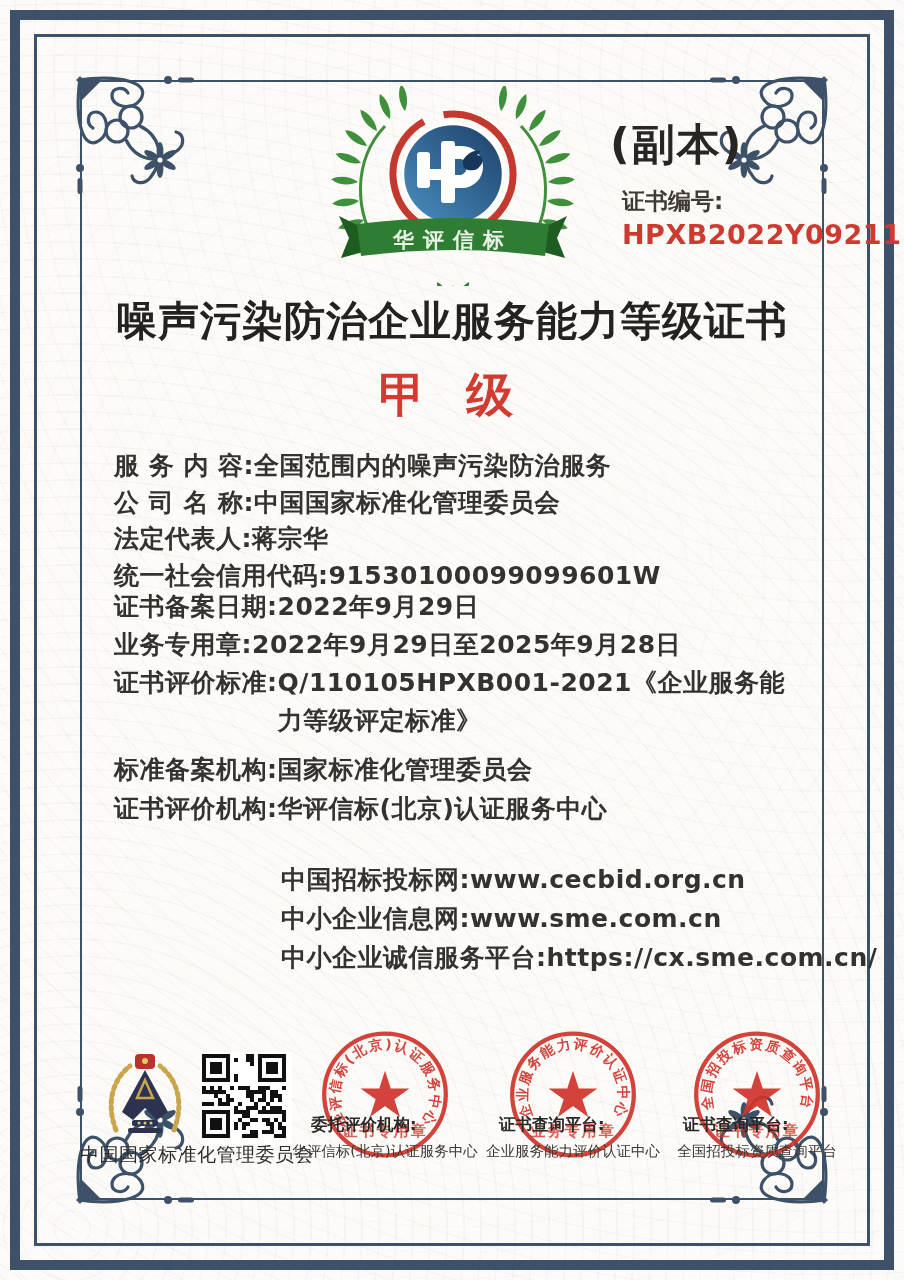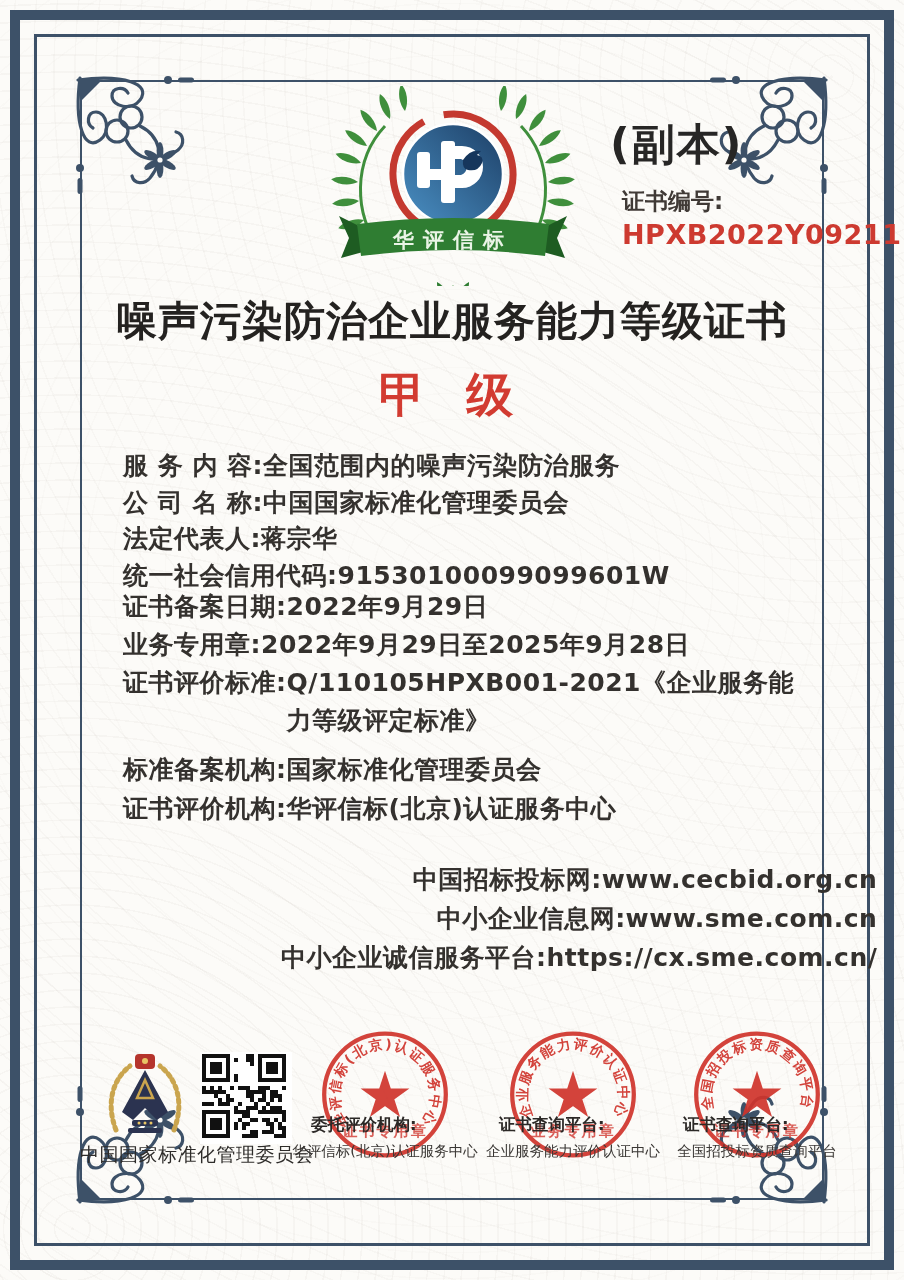--- a/index.html
+++ b/index.html
@@ -25,27 +25,27 @@
   
   .logo-wrap{position:absolute;left:327px;top:86px;width:252px;height:200px;}
   .copy{position:absolute;left:610px;top:116px;font-size:43px;font-weight:bold;color:#272625;letter-spacing:2px;}
   .certno-label{position:absolute;left:622px;top:186px;font-size:23px;font-weight:bold;color:#403a36;}
   .certno{position:absolute;left:622px;top:219px;font-size:27px;font-weight:bold;color:#cd3a30;letter-spacing:.5px;}
   
   .title{position:absolute;left:0;top:294px;width:100%;text-align:center;font-size:41px;font-weight:bold;color:#242220;letter-spacing:1px;}
   .grade{position:absolute;left:0;top:364px;width:100%;text-align:center;font-size:47px;font-weight:bold;color:#d23b31;letter-spacing:12px;}
   
   .sec{position:absolute;left:114px;color:#34312e;font-weight:bold;}
-  .row{display:flex;align-items:flex-start;margin-left:9px;}
+  .row{display:flex;align-items:flex-start;}
   .row .lbl{white-space:nowrap;}
   .sec1{top:448px;font-size:25px;line-height:36.5px;letter-spacing:.5px;}
   .sec2{top:588px;font-size:25px;line-height:38px;letter-spacing:.5px;}
   .sec2 .val-wrap{width:528px;}
   .sec3{top:750px;font-size:25px;line-height:39px;letter-spacing:.5px;}
-  .queries{position:absolute;left:281px;top:860px;font-size:25px;line-height:39px;color:#34312e;font-weight:bold;letter-spacing:.5px;text-align:right;}
+  .queries{position:absolute;left:281px;top:860px;font-size:25px;line-height:39px;color:#34312e;font-weight:bold;letter-spacing:.5px;}
   
   .emblem-svg{position:absolute;left:102px;top:1050px;width:86px;height:94px;}
   .qr-svg{position:absolute;left:200px;top:1052px;width:92px;height:92px;}
   .emblem-caption{position:absolute;left:80px;top:1142px;width:236px;text-align:left;font-size:19px;color:#2e2c2a;letter-spacing:.5px;}
   .seal-block{position:absolute;top:1028px;width:200px;height:150px;}
   .seal-block .seal{position:absolute;left:50%;top:0;transform:translateX(-50%);width:133px;height:133px;opacity:.92;}
   .seal-ring{fill:none;stroke:#d0342c;stroke-width:4.5;}
   .seal-rim{fill:#d0342c;font-size:14.5px;font-weight:bold;letter-spacing:2px;}
   .seal-star{fill:#d0342c;}
   .seal-bottom{fill:#d0342c;font-size:16px;font-weight:bold;text-anchor:middle;letter-spacing:2px;opacity:.85;}

